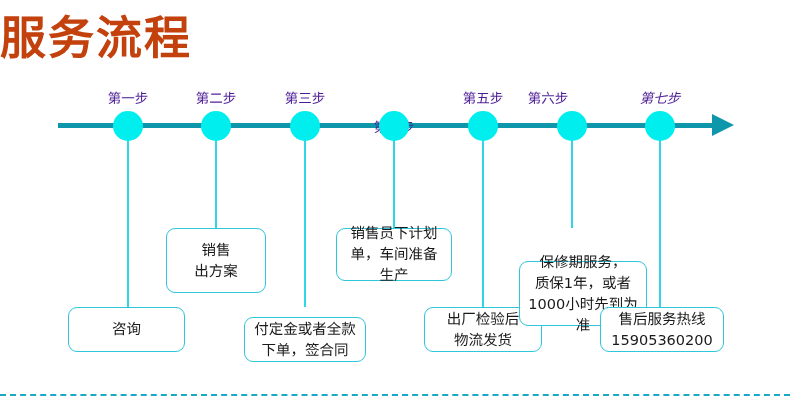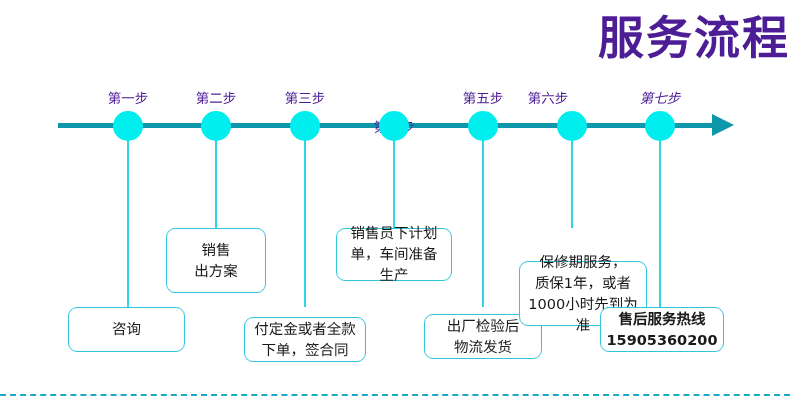--- a/index.html
+++ b/index.html
@@ -17,25 +17,25 @@
     background: #ffffff;
     overflow: hidden;
   }
 
   
   .title {
     position: absolute;
     left: 0;
     top: 8px;
     width: 790px;
-    text-align: right;
+    text-align: left;
     font-size: 46px;
     font-weight: bold;
     letter-spacing: 2px;
-    color: #4c1d95;
+    color: #c2410c;
     line-height: 60px;
     white-space: nowrap;
   }
 
   
   .axis-line {
     position: absolute;
     left: 58px;
     top: 123px;
     width: 656px;
@@ -138,29 +138,29 @@
 下单，签合同</div>
       <div class="step-label" style="left: 394px; margin-top: 29px;">第四步</div>
       <div class="connector" style="left: 394px; top: 126px; height: 102px;"></div>
       <div class="node" style="left: 394px;"></div>
       <div class="info-box" style="left: 336px; top: 228px; width: 116px; height: 53px;">销售员下计划
 单，车间准备
 生产</div>
       <div class="step-label" style="left: 483px;">第五步</div>
       <div class="connector" style="left: 483px; top: 126px; height: 181px;"></div>
       <div class="node" style="left: 483px;"></div>
-      <div class="info-box" style="left: 424px; top: 314px; width: 118px; height: 45px;">出厂检验后
+      <div class="info-box" style="left: 424px; top: 307px; width: 118px; height: 45px;">出厂检验后
 物流发货</div>
       <div class="step-label" style="left: 548px;">第六步</div>
       <div class="connector" style="left: 572px; top: 126px; height: 102px;"></div>
       <div class="node" style="left: 572px;"></div>
       <div class="info-box" style="left: 519px; top: 228px; width: 128px; height: 65px; margin-top: 33px;">保修期服务，
 质保1年，或者
 1000小时先到为准</div>
       <div class="step-label" style="left: 660px; font-style: italic;">第七步</div>
       <div class="connector" style="left: 660px; top: 126px; height: 181px;"></div>
       <div class="node" style="left: 660px;"></div>
-      <div class="info-box" style="left: 600px; top: 307px; width: 124px; height: 45px; font-weight: bold;">售后服务热线
+      <div class="info-box" style="left: 600px; top: 307px; width: 124px; height: 45px;">售后服务热线
 15905360200</div>
     </div>
 
   <div class="bottom-rule"></div>
 </div>
 
 </body></html>

